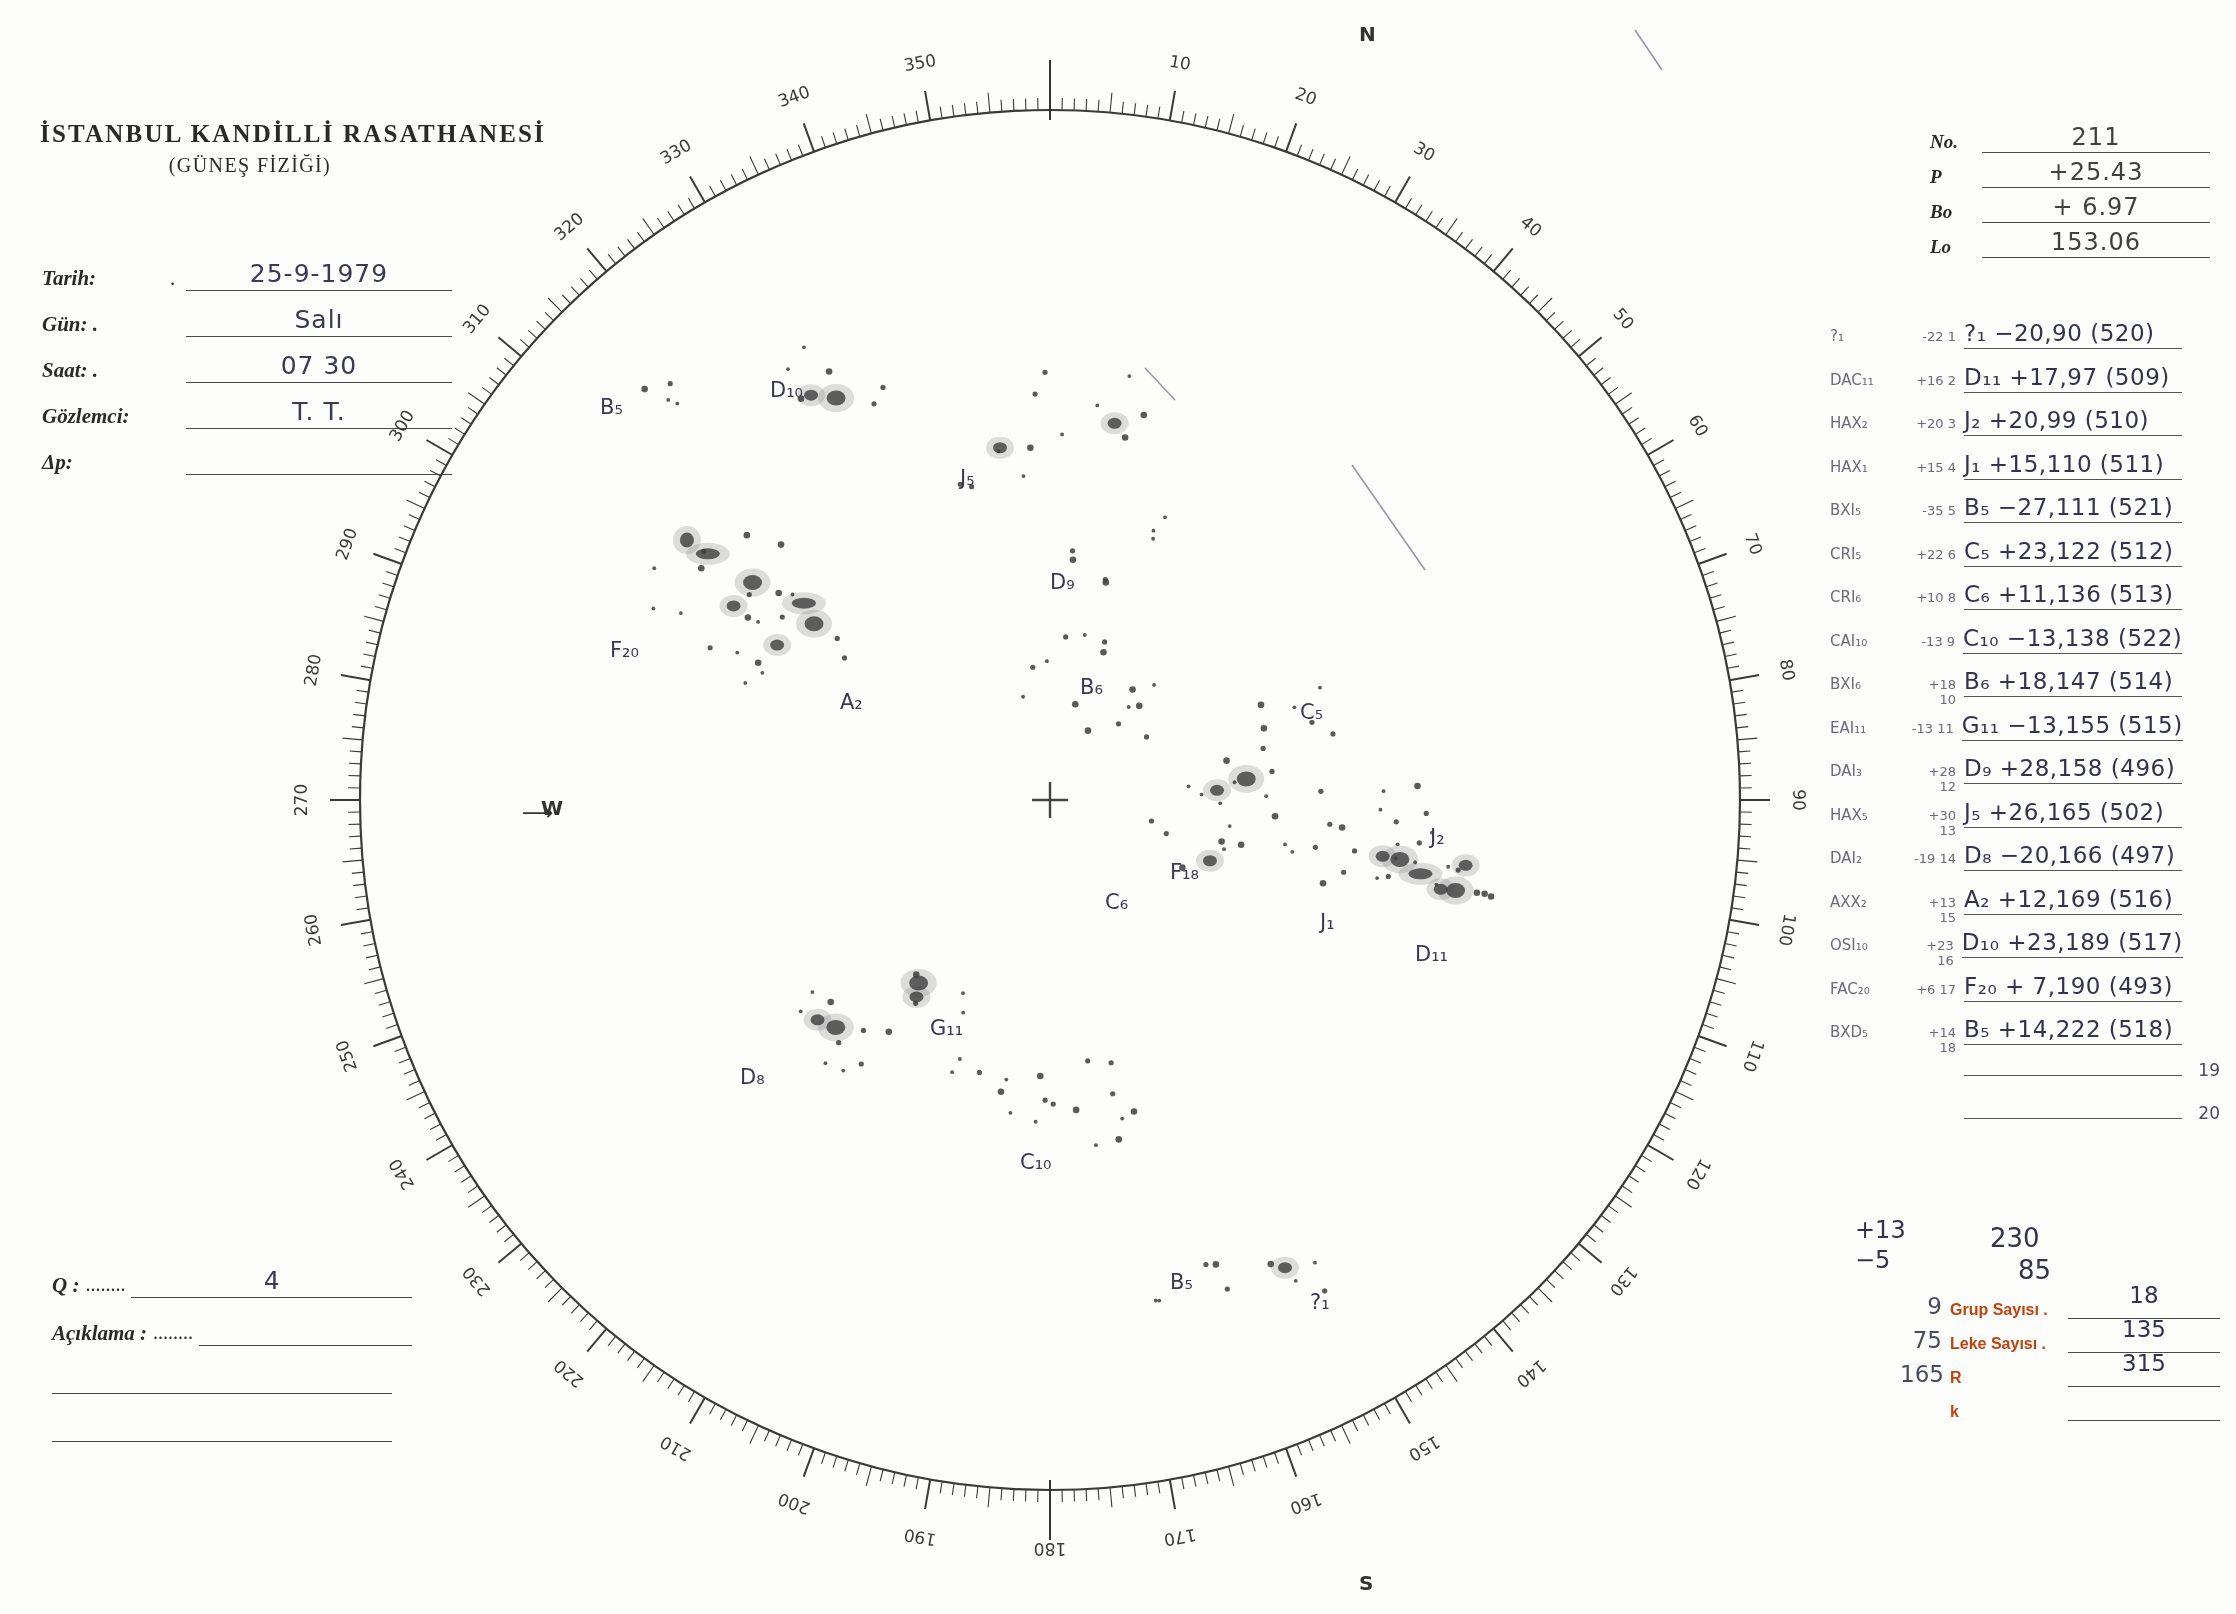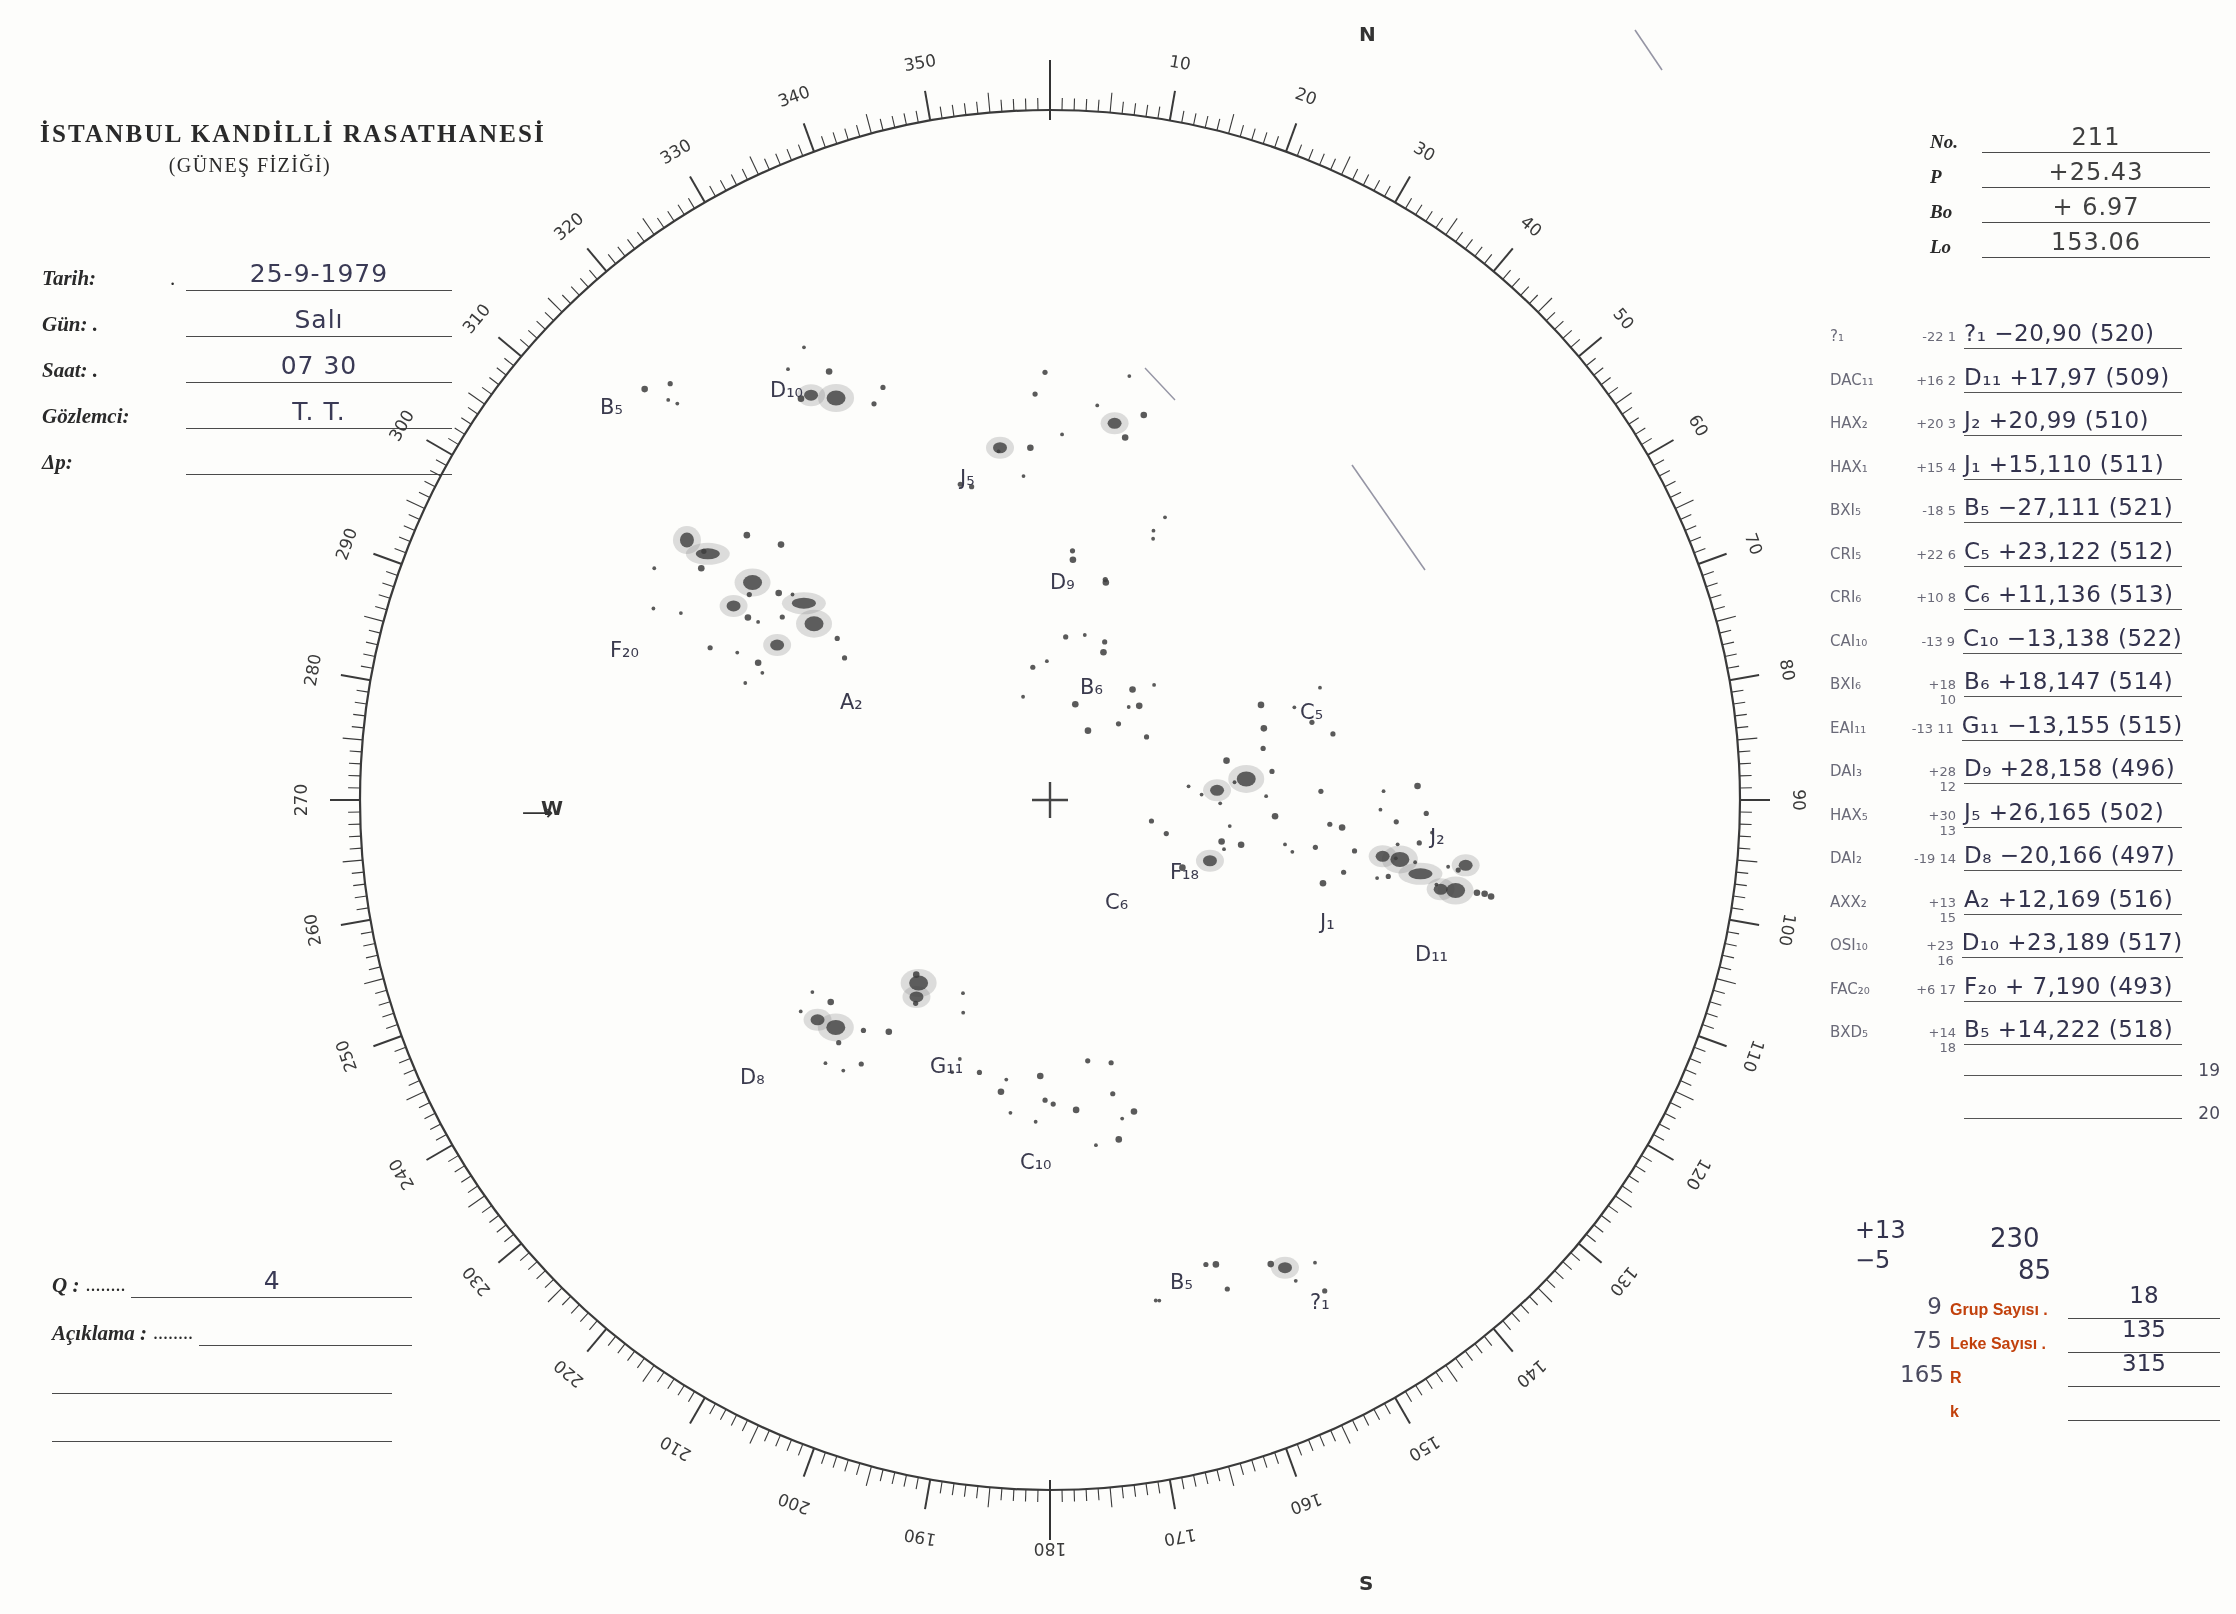--- a/index.html
+++ b/index.html
@@ -371,21 +371,21 @@
         <span class="grp-idx"></span>
       </div>
       <div class="grp-row">
         <span class="grp-code">HAX₁</span>
         <span class="grp-num">+15 4</span>
         <span class="grp-main">J₁ +15,110  (511)</span>
         <span class="grp-idx"></span>
       </div>
       <div class="grp-row">
         <span class="grp-code">BXI₅</span>
-        <span class="grp-num">-18 5</span>
+        <span class="grp-num">-35 5</span>
         <span class="grp-main">B₅ −27,111  (521)</span>
         <span class="grp-idx"></span>
       </div>
       <div class="grp-row">
         <span class="grp-code">CRI₅</span>
         <span class="grp-num">+22 6</span>
         <span class="grp-main">C₅ +23,122  (512)</span>
         <span class="grp-idx"></span>
       </div>
       <div class="grp-row">
@@ -1128,21 +1128,21 @@
         <div class="spot-label" style="left: 760px; top: 560px;">D₉</div>
         <div class="spot-label" style="left: 320px; top: 628px;">F₂₀</div>
         <div class="spot-label" style="left: 550px; top: 680px;">A₂</div>
         <div class="spot-label" style="left: 790px; top: 665px;">B₆</div>
         <div class="spot-label" style="left: 1010px; top: 690px;">C₅</div>
         <div class="spot-label" style="left: 1140px; top: 815px;">J₂</div>
         <div class="spot-label" style="left: 880px; top: 850px;">F₁₈</div>
         <div class="spot-label" style="left: 815px; top: 880px;">C₆</div>
         <div class="spot-label" style="left: 1030px; top: 900px;">J₁</div>
         <div class="spot-label" style="left: 1125px; top: 932px;">D₁₁</div>
-        <div class="spot-label" style="left: 640px; top: 1044px;">G₁₁</div>
+        <div class="spot-label" style="left: 640px; top: 1006px;">G₁₁</div>
         <div class="spot-label" style="left: 450px; top: 1055px;">D₈</div>
         <div class="spot-label" style="left: 730px; top: 1140px;">C₁₀</div>
         <div class="spot-label" style="left: 880px; top: 1260px;">B₅</div>
         <div class="spot-label" style="left: 1020px; top: 1280px;">?₁</div>
       </div>
   </div>
 
 </div>
 
 </body></html>

